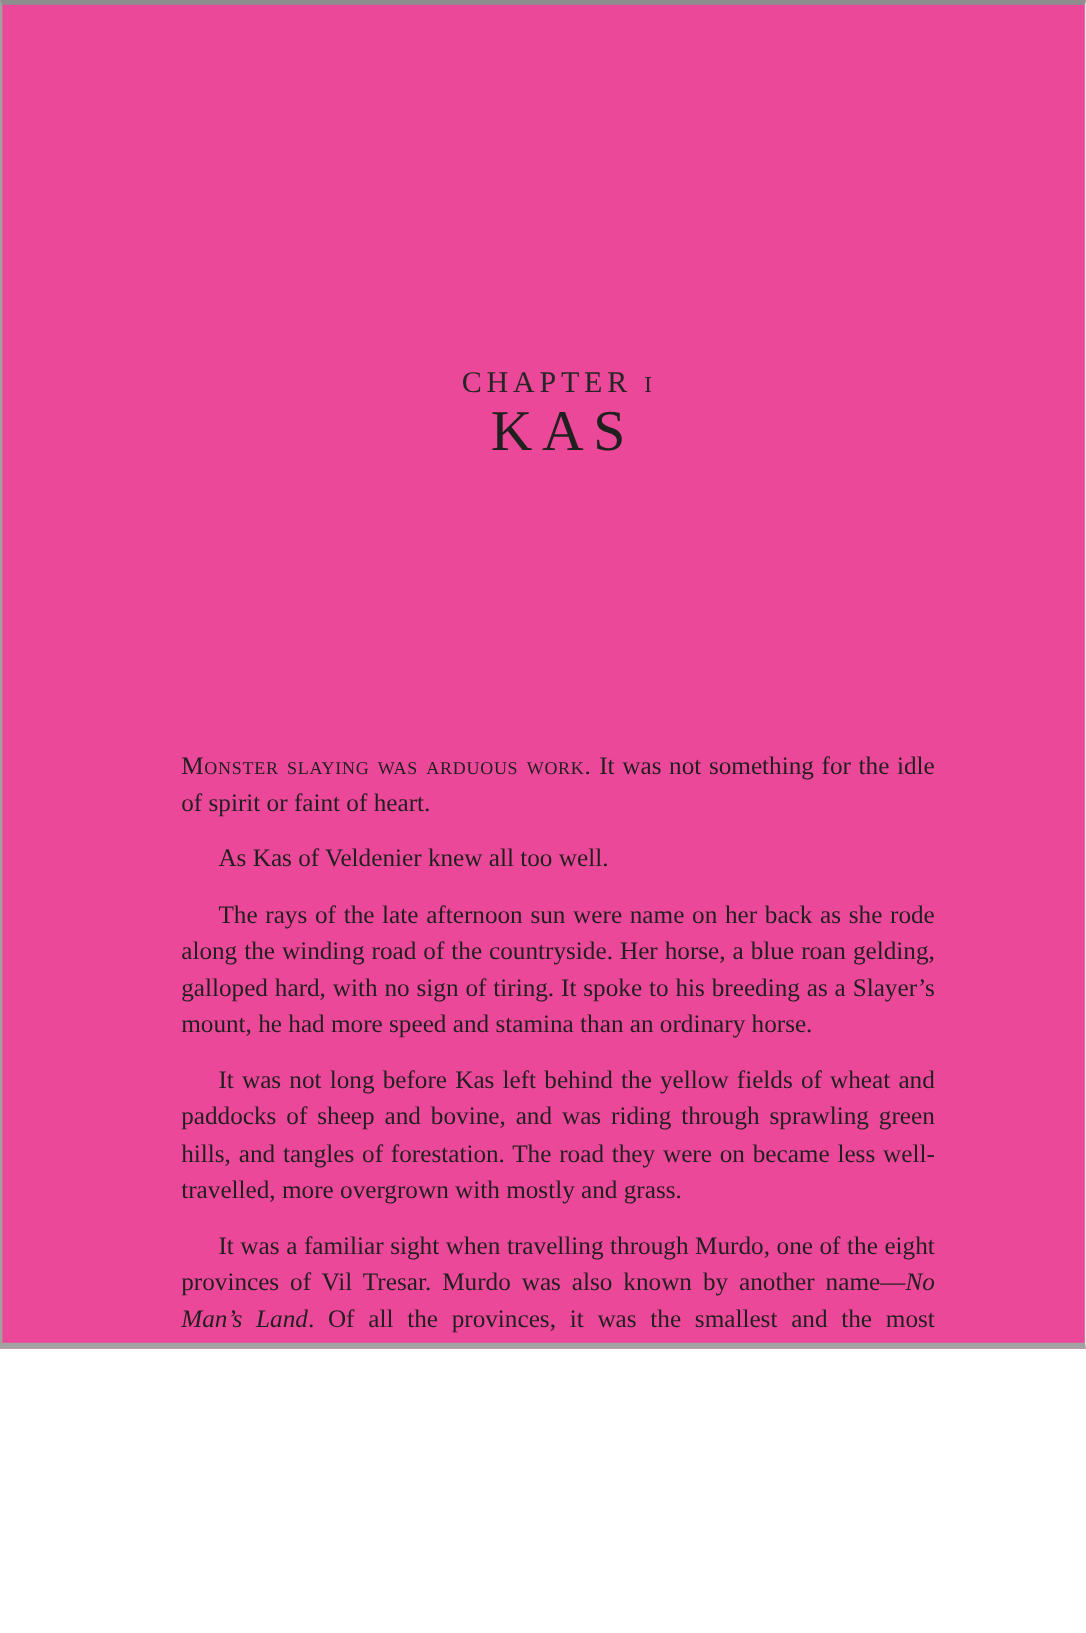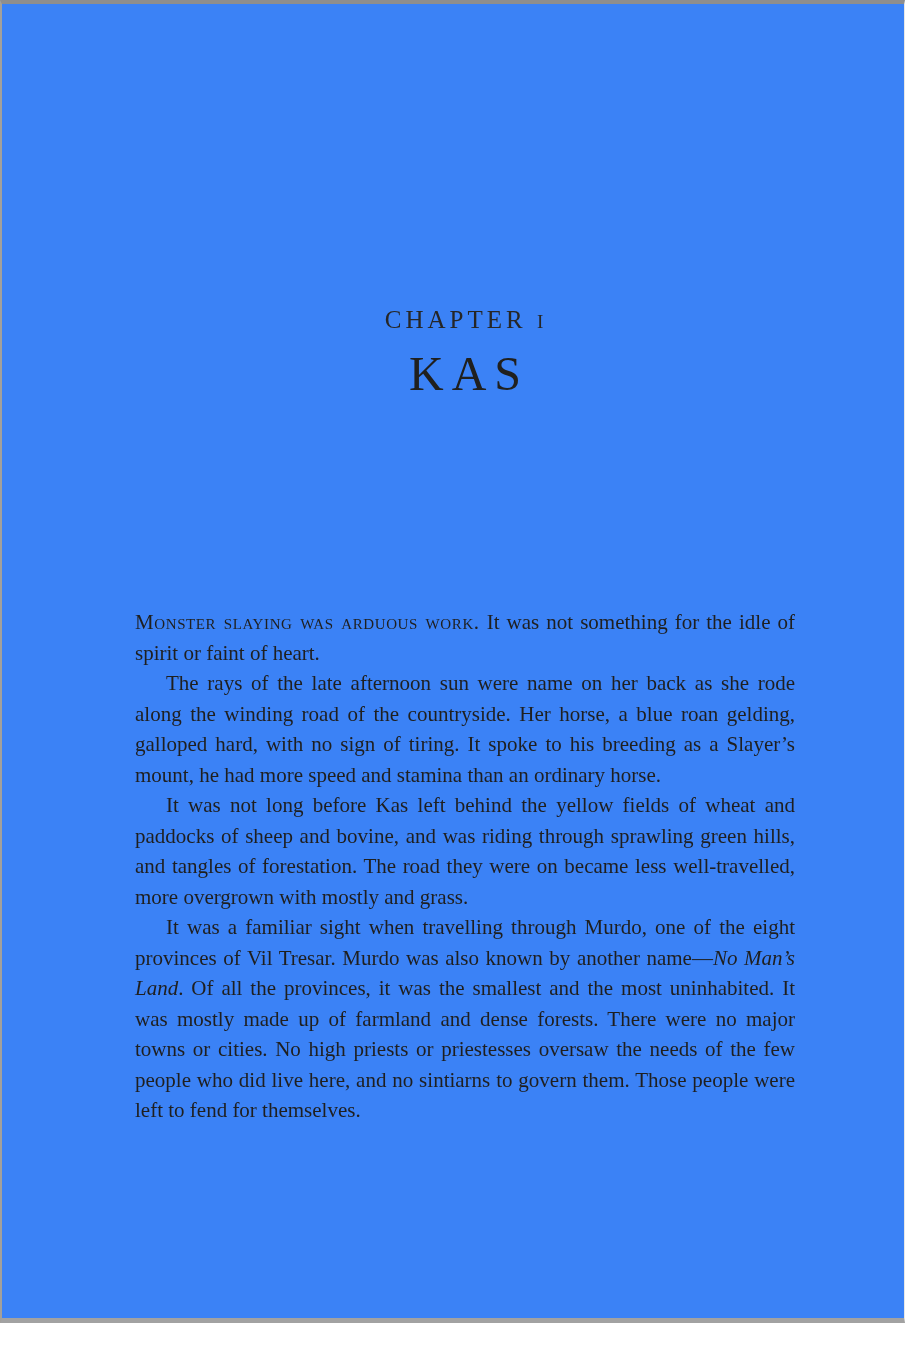--- a/index.html
+++ b/index.html
@@ -3,23 +3,23 @@
 <meta charset="utf-8">
 <style>
   html, body {
     margin: 0;
     padding: 0;
     background: #ffffff;
   }
   .page {
     position: relative;
     width: 905px;
-    height: 1323px;
+    height: 1124px;
     box-sizing: border-box;
-    background: #3b82f6;
+    background: #ec4899;
     border-top: 4px solid #8e8e8e;
     border-left: 2px solid #a3a09b;
     border-bottom: 5px solid #a2a2a2;
     border-right: 1px solid #e8e8e6;
     overflow: hidden;
     font-family: "Liberation Serif", "DejaVu Serif", serif;
     color: #1f1f1f;
   }
   .chapter-head {
     position: absolute;
@@ -32,39 +32,39 @@
     font-size: 25px;
     line-height: 1.1;
     letter-spacing: 4px;
     color: #262626;
   }
   .chapter-line .numeral {
     font-size: 19px;
     letter-spacing: 2px;
   }
   .chapter-title {
-    margin-top: 14px;
+    margin-top: 0;
     font-size: 48px;
     line-height: 1.1;
     letter-spacing: 8px;
     padding-left: 8px; 
     color: #20201f;
   }
   .body-text {
     position: absolute;
     top: 603px;
     left: 133px;
     width: 660px;
     font-size: 21px;
     line-height: 30.5px;
     text-align: justify;
     hyphens: none;
   }
   .body-text p {
-    margin: 0;
+    margin: 16px;
     text-indent: 31px;
   }
   .body-text p.no-indent {
     text-indent: 0;
   }
   .seg-smallcaps {
     font-variant: small-caps;
     letter-spacing: 0.6px;
   }
   .seg-italic {
@@ -79,18 +79,19 @@
   <div class="chapter-head">
     <div class="chapter-line">
       <span>CHAPTER</span>
       <span class="numeral">I</span>
     </div>
     <div class="chapter-title">KAS</div>
   </div>
 
   <div class="body-text" id="body-text">
       <p class="no-indent"><span class="seg-smallcaps">Monster slaying was arduous work.</span><span class="seg-normal"> It was not something for the idle of spirit or faint of heart.</span></p>
+      <p><span class="seg-normal">As Kas of Veldenier knew all too well.</span></p>
       <p><span class="seg-normal">The rays of the late afternoon sun were name on her back as she rode along the winding road of the countryside. Her horse, a blue roan gelding, galloped hard, with no sign of tiring. It spoke to his breeding as a Slayer’s mount, he had more speed and stamina than an ordinary horse.</span></p>
       <p><span class="seg-normal">It was not long before Kas left behind the yellow fields of wheat and paddocks of sheep and bovine, and was riding through sprawling green hills, and tangles of forestation. The road they were on became less well-travelled, more overgrown with mostly and grass.</span></p>
       <p><span class="seg-normal">It was a familiar sight when travelling through Murdo, one of the eight provinces of Vil Tresar. Murdo was also known by another name—</span><span class="seg-italic">No Man’s Land</span><span class="seg-normal">. Of all the provinces, it was the smallest and the most uninhabited. It was mostly made up of farmland and dense forests. There were no major towns or cities. No high priests or priestesses oversaw the needs of the few people who did live here, and no sintiarns to govern them. Those people were left to fend for themselves.</span></p>
     </div>
 
 </div>
 
 </body></html>

